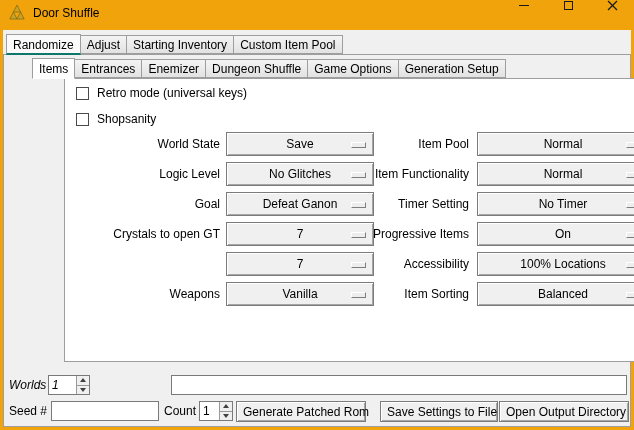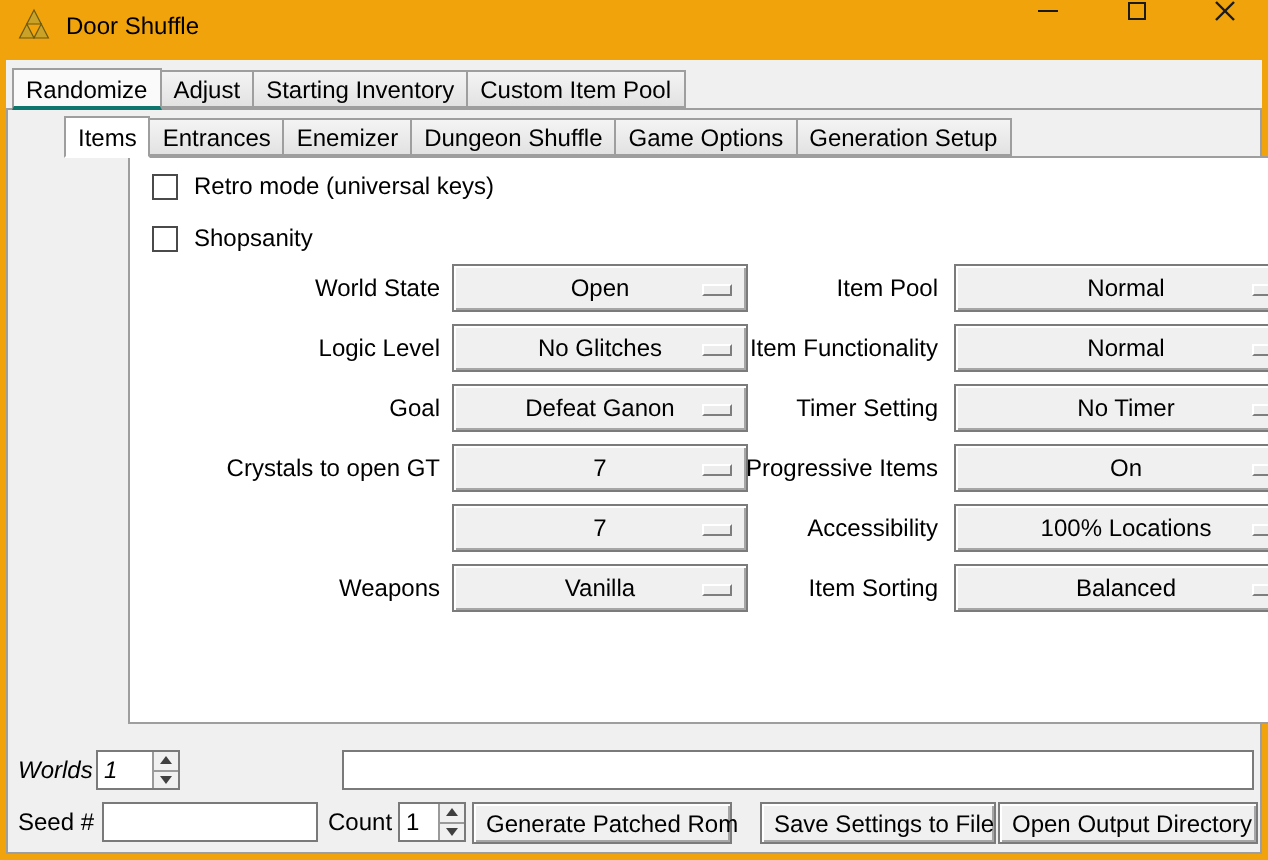--- a/index.html
+++ b/index.html
@@ -121,21 +121,21 @@
           <span>Retro mode (universal keys)</span>
         </div>
         <div class="cbrow" style="top:31px;">
           <span class="cb-box"></span>
           <span>Shopsanity</span>
         </div>
 
         <div class="srow" style="top:53px;">
           <span class="fl lbl-l">World State</span>
           <div class="dropdown dd-l">
-            <span>Open</span>
+            <span>Save</span>
             <span class="dd-ind"></span>
           </div>
           <span class="fl lbl-r">Item Pool</span>
           <div class="dropdown dd-r">
             <span>Normal</span>
             <span class="dd-ind"></span>
           </div>
         </div>
 
         <div class="srow" style="top:83px;">

